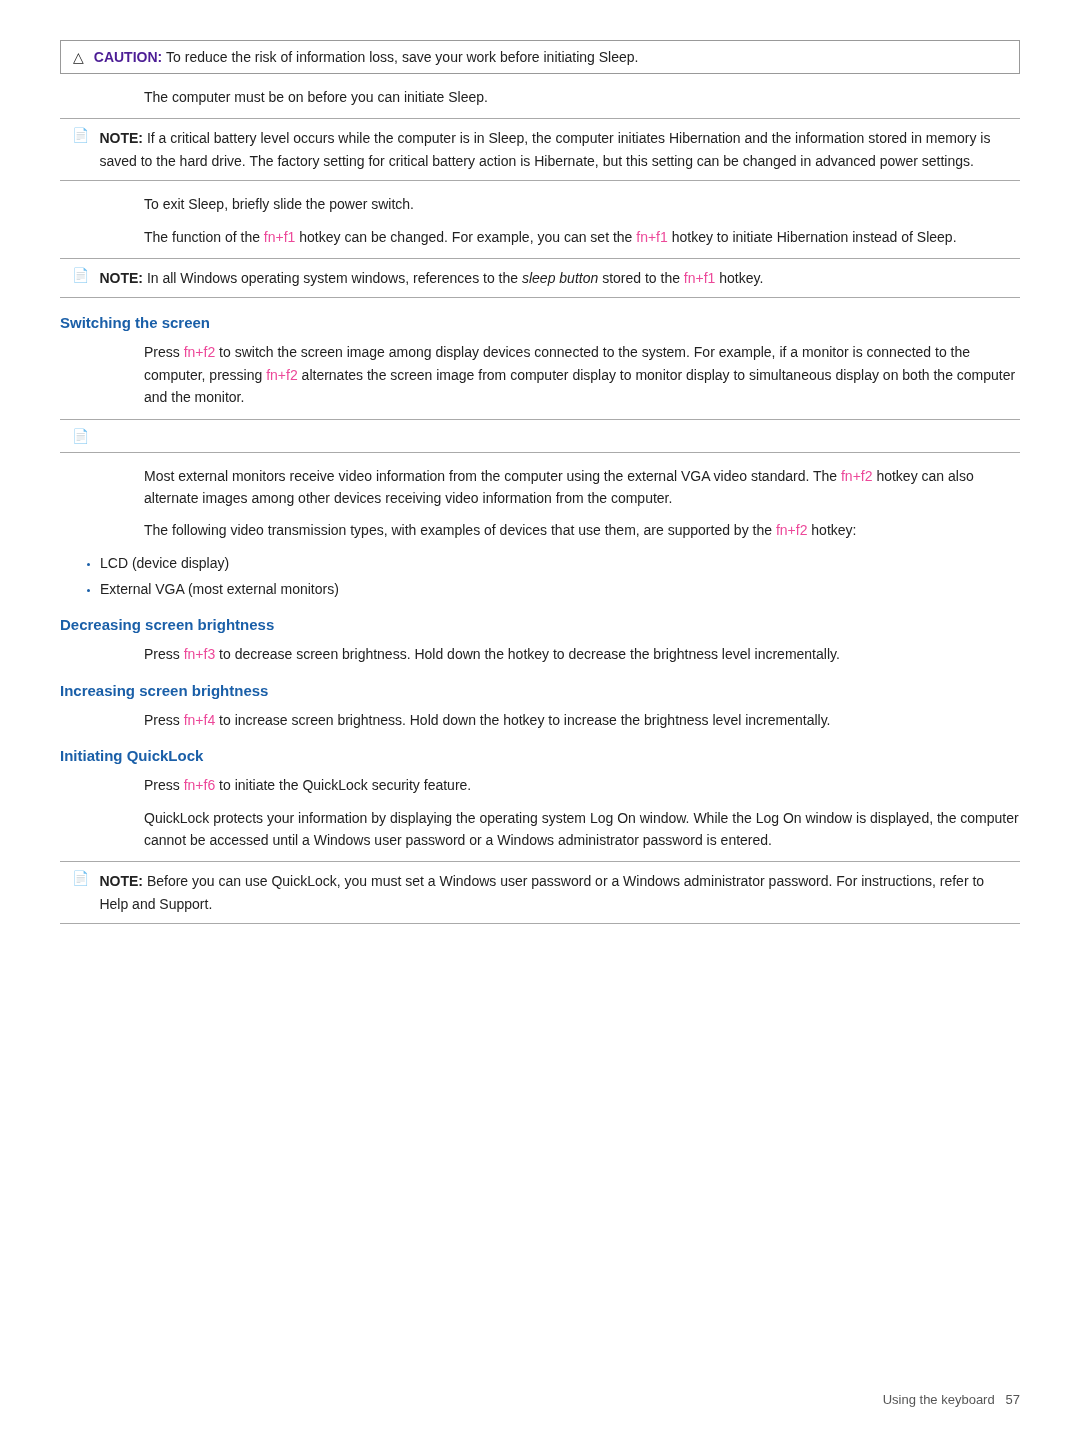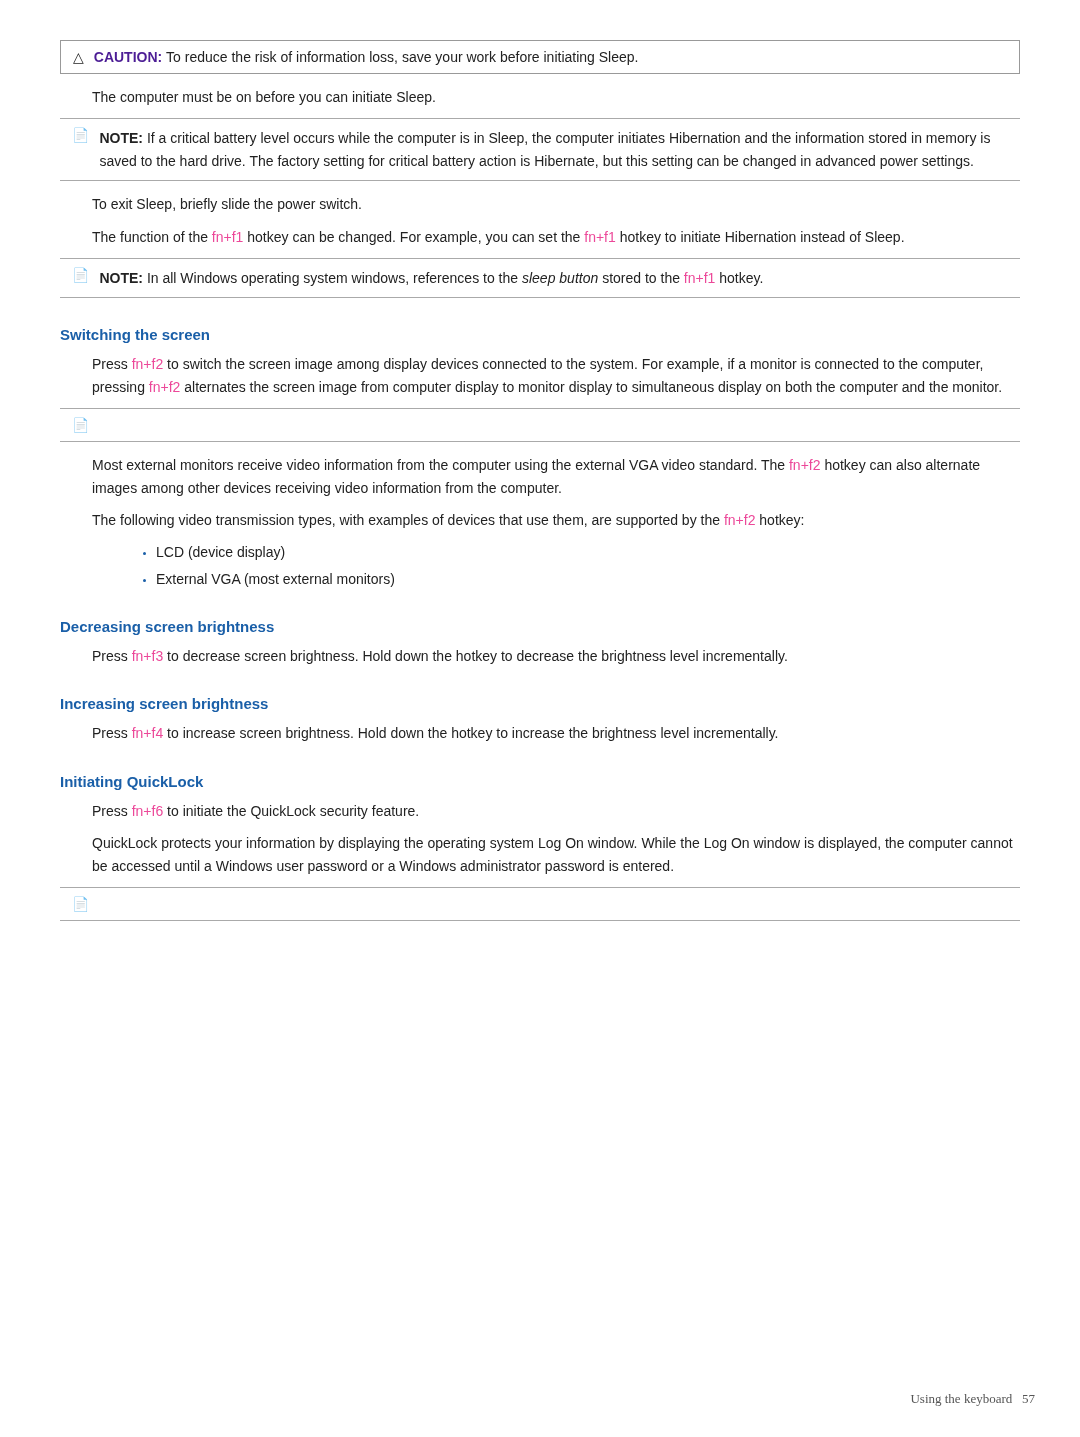--- a/index.html
+++ b/index.html
@@ -11,26 +11,26 @@
       padding: 40px 60px 60px 60px;
       max-width: 1080px;
       min-height: 1437px;
       position: relative;
     }
 
     .section-heading {
       color: #1a5fa8;
       font-size: 15px;
       font-weight: bold;
-      margin-top: 28px;
+      margin-top: 16px;
       margin-bottom: 10px;
     }
 
     .body-text {
-      margin-left: 32px;
+      margin-left: 84px;
       margin-bottom: 10px;
       line-height: 1.6;
     }
 
     .hotkey {
       color: #ec4899;
       font-style: normal;
     }
 
     .italic {
@@ -77,42 +77,41 @@
       font-weight: bold;
       white-space: nowrap;
       text-align: center;
     }
 
     .note-text {
       line-height: 1.6;
     }
 
     .bullet-list {
-      margin-left: 96px;
+      margin-left: 40px;
       margin-bottom: 10px;
     }
 
     .bullet-list li {
       list-style: disc;
       margin-bottom: 4px;
       line-height: 1.6;
     }
 
     .bullet-list li::marker {
       color: #1a5fa8;
       font-size: 10px;
     }
 
     .page-footer {
       position: absolute;
       bottom: 30px;
-      right: 45px;
+      right: 60px;
       font-size: 13px;
       color: #555;
-      font-family: Liberation Serif, serif;
     }
   </style>
 </head>
 <body>
 
 <div class="caution-box">
   <span class="caution-icon">△</span>
   <span><span class="caution-label">CAUTION:</span>&nbsp;<span>To reduce the risk of information loss, save your work before initiating Sleep.</span></span>
 </div>
 
@@ -182,17 +181,20 @@
 <div class="body-text">
   <span>Press </span><span class="hotkey">fn+f6</span><span> to initiate the QuickLock security feature.</span>
 </div>
 
 <div class="body-text">
   <span>QuickLock protects your information by displaying the operating system Log On window. While the Log On window is displayed, the computer cannot be accessed until a Windows user password or a Windows administrator password is entered.</span>
 </div>
 
 <div class="note-box">
   <span class="note-icon">📄</span>
+  <span class="note-text">
+    <span class="note-label">NOTE:</span>&nbsp;<span>Before you can use QuickLock, you must set a Windows user password or a Windows administrator password. For instructions, refer to Help and Support.</span>
+  </span>
 </div>
 
 <div class="page-footer">
   <span>Using the keyboard</span>&nbsp;&nbsp;&nbsp;<span>57</span>
 </div>
 
 </body></html>

